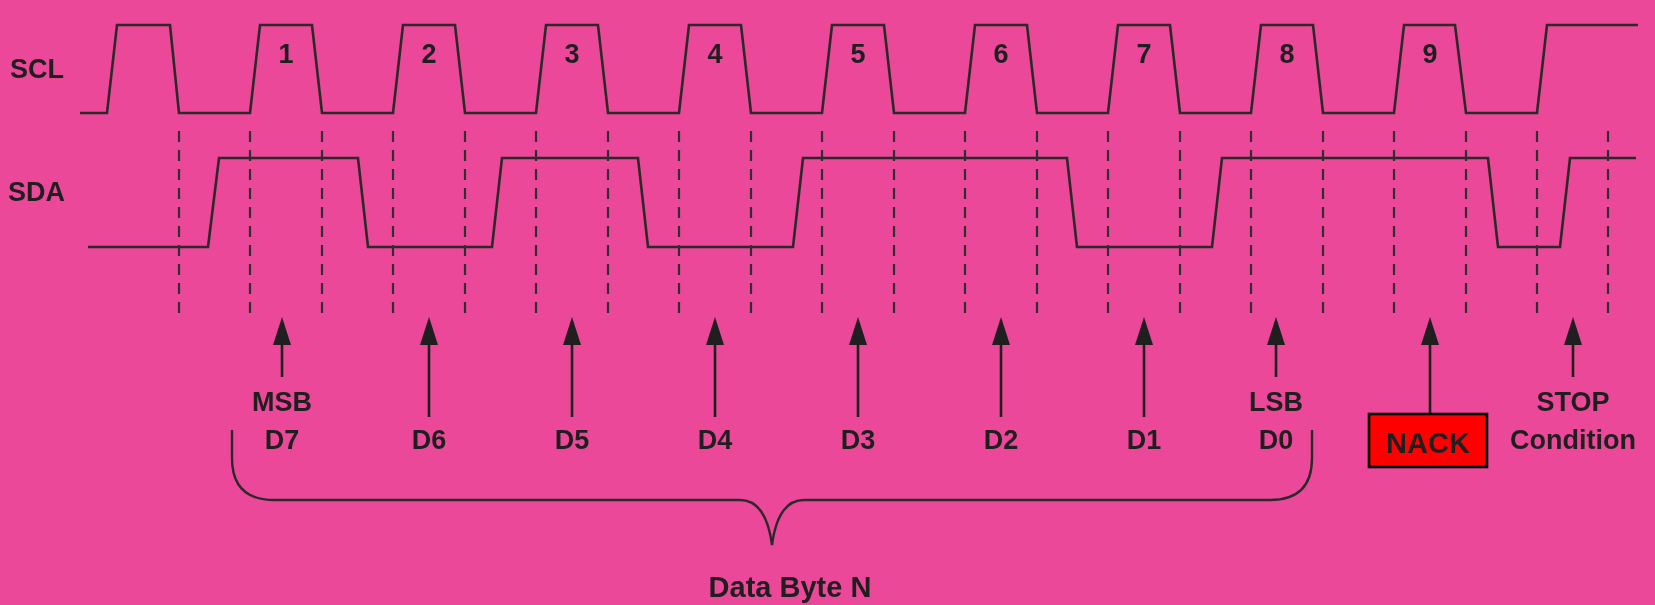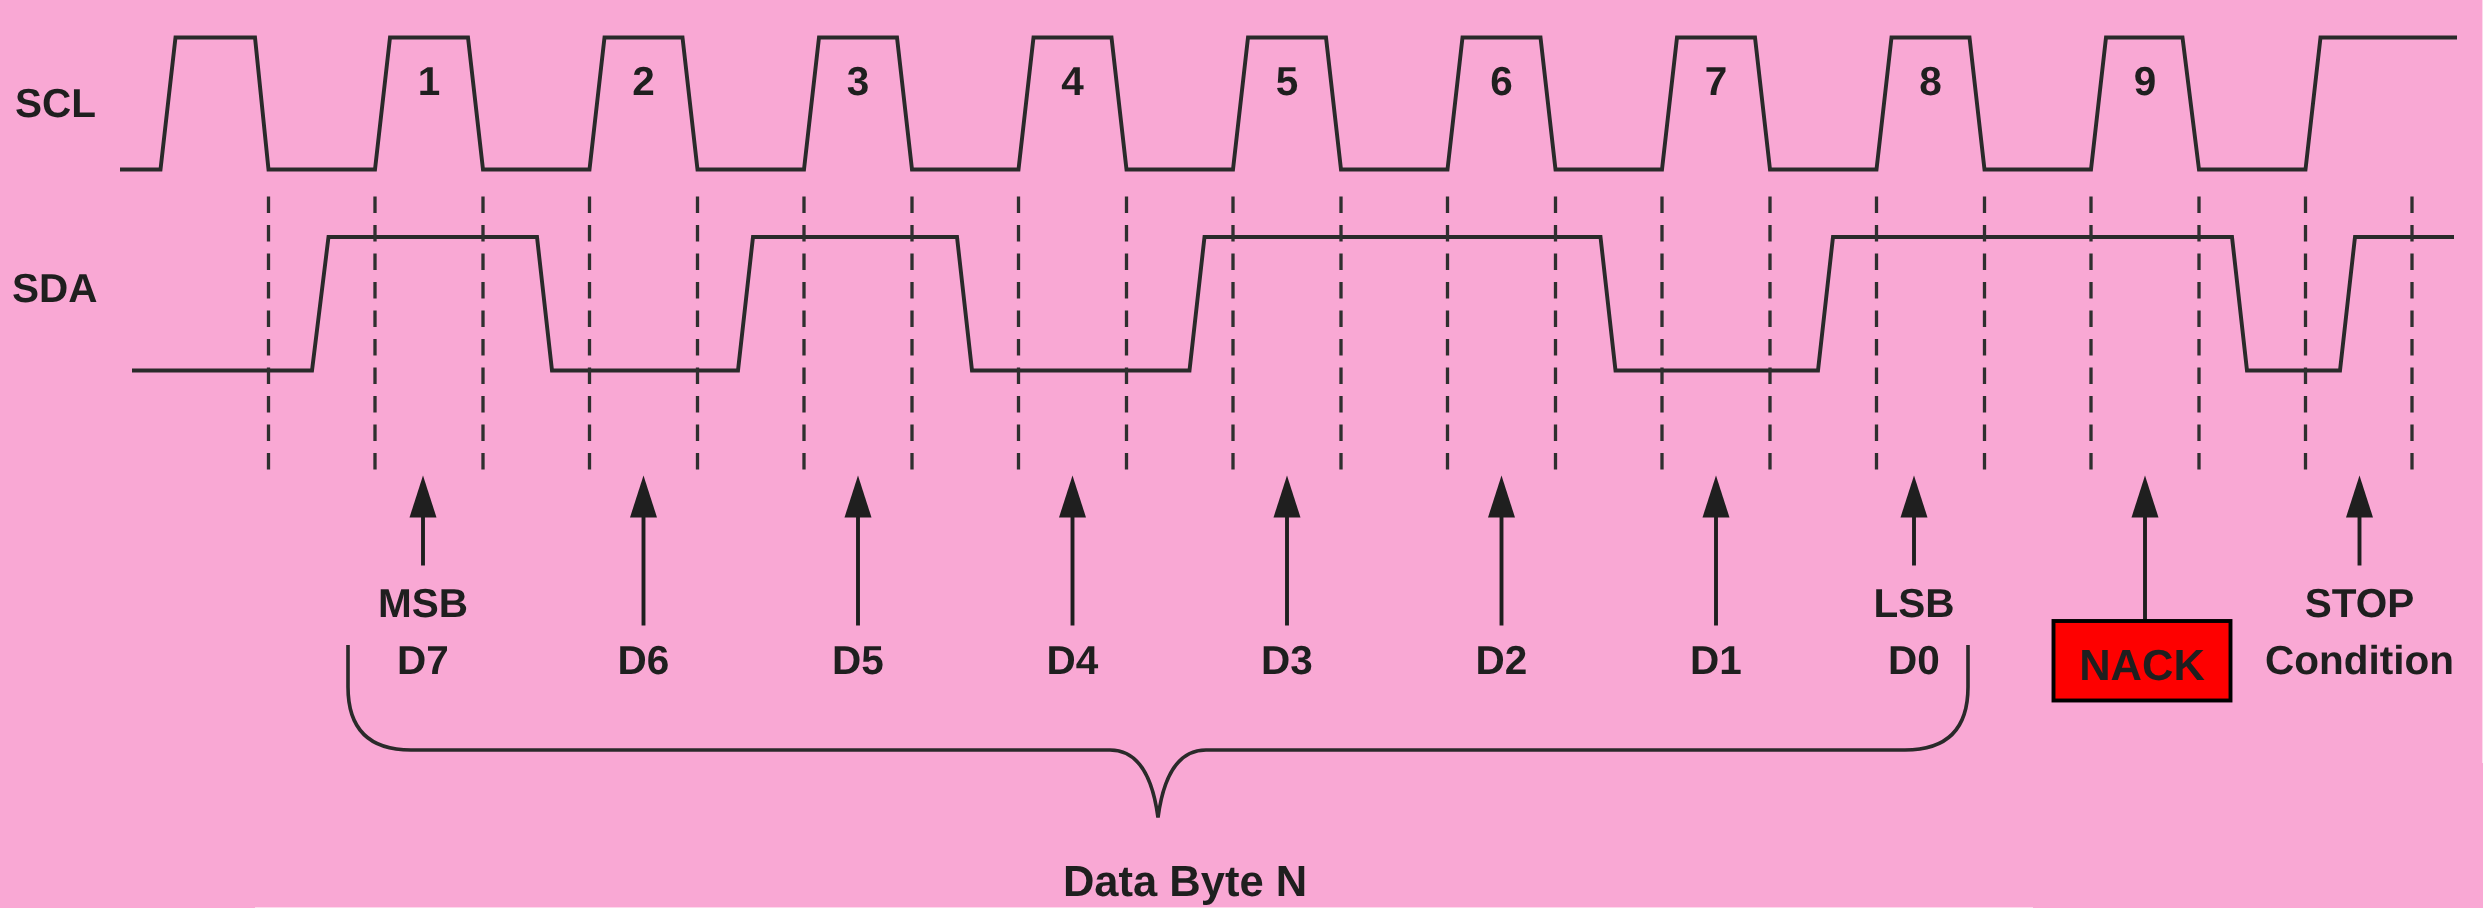--- a/index.html
+++ b/index.html
@@ -1,16 +1,16 @@
 <!DOCTYPE html>
 <html><head>
 <meta charset="utf-8">
 <style>
   html, body { margin: 0; padding: 0; background: #ffffff; }
-  .canvas { width: 1655px; height: 605px; background: #f9a8d4; position: relative; overflow: hidden; }
+  .canvas { width: 1655px; height: 605px; background: #ec4899; position: relative; overflow: hidden; }
   svg { display: block; }
   .wave  { fill: none; stroke: #2a2a2a; stroke-width: 2.6; stroke-linejoin: miter; }
   .dashline { stroke: #2f2f2f; stroke-width: 2.2; stroke-dasharray: 11 8; }
   .shaft { stroke: #1f1f1f; stroke-width: 2.6; }
   .ahead { fill: #1f1f1f; stroke: none; }
   .brace { fill: none; stroke: #2a2a2a; stroke-width: 2.4; }
   text { font-family: "Liberation Sans", sans-serif; font-weight: bold; fill: #1f1f1f; }
   .siglbl  { font-size: 27px; }
   .num     { font-size: 27px; text-anchor: middle; }
   .bitlbl  { font-size: 27px; text-anchor: middle; }

